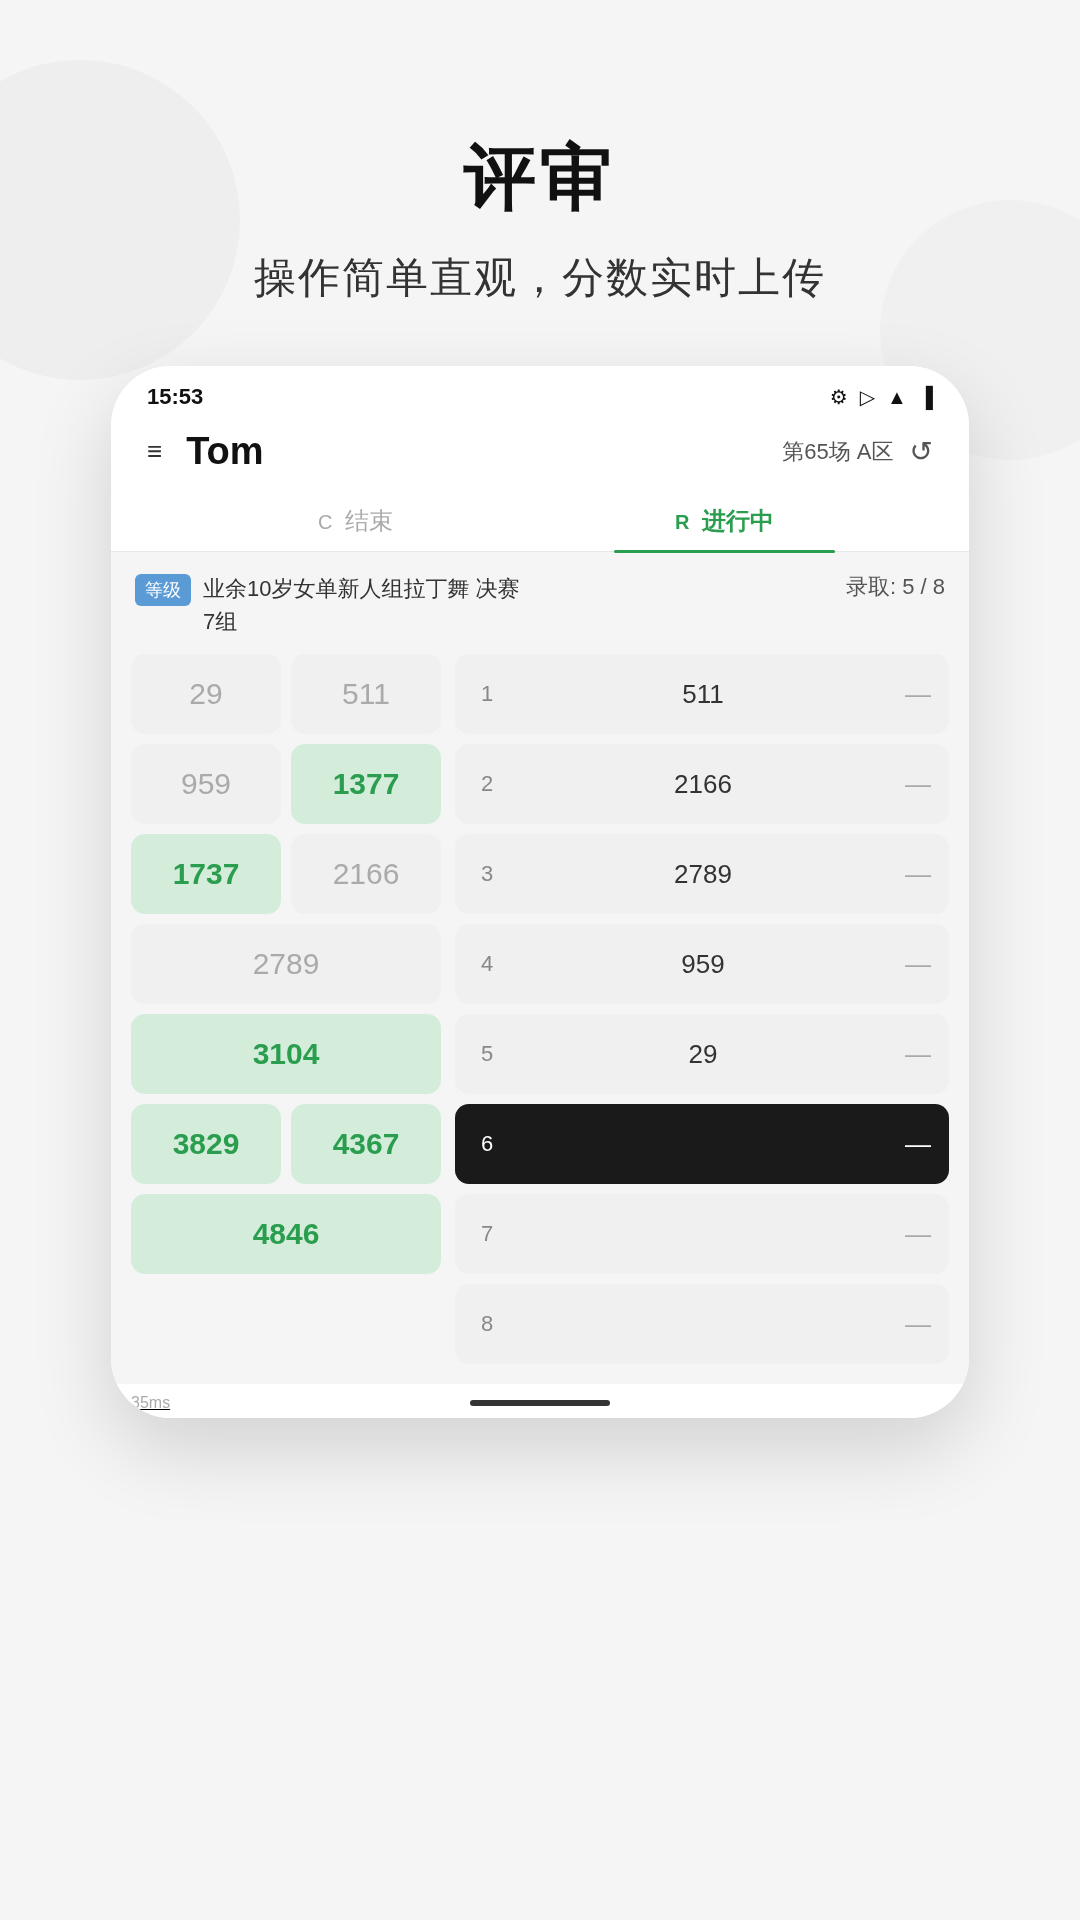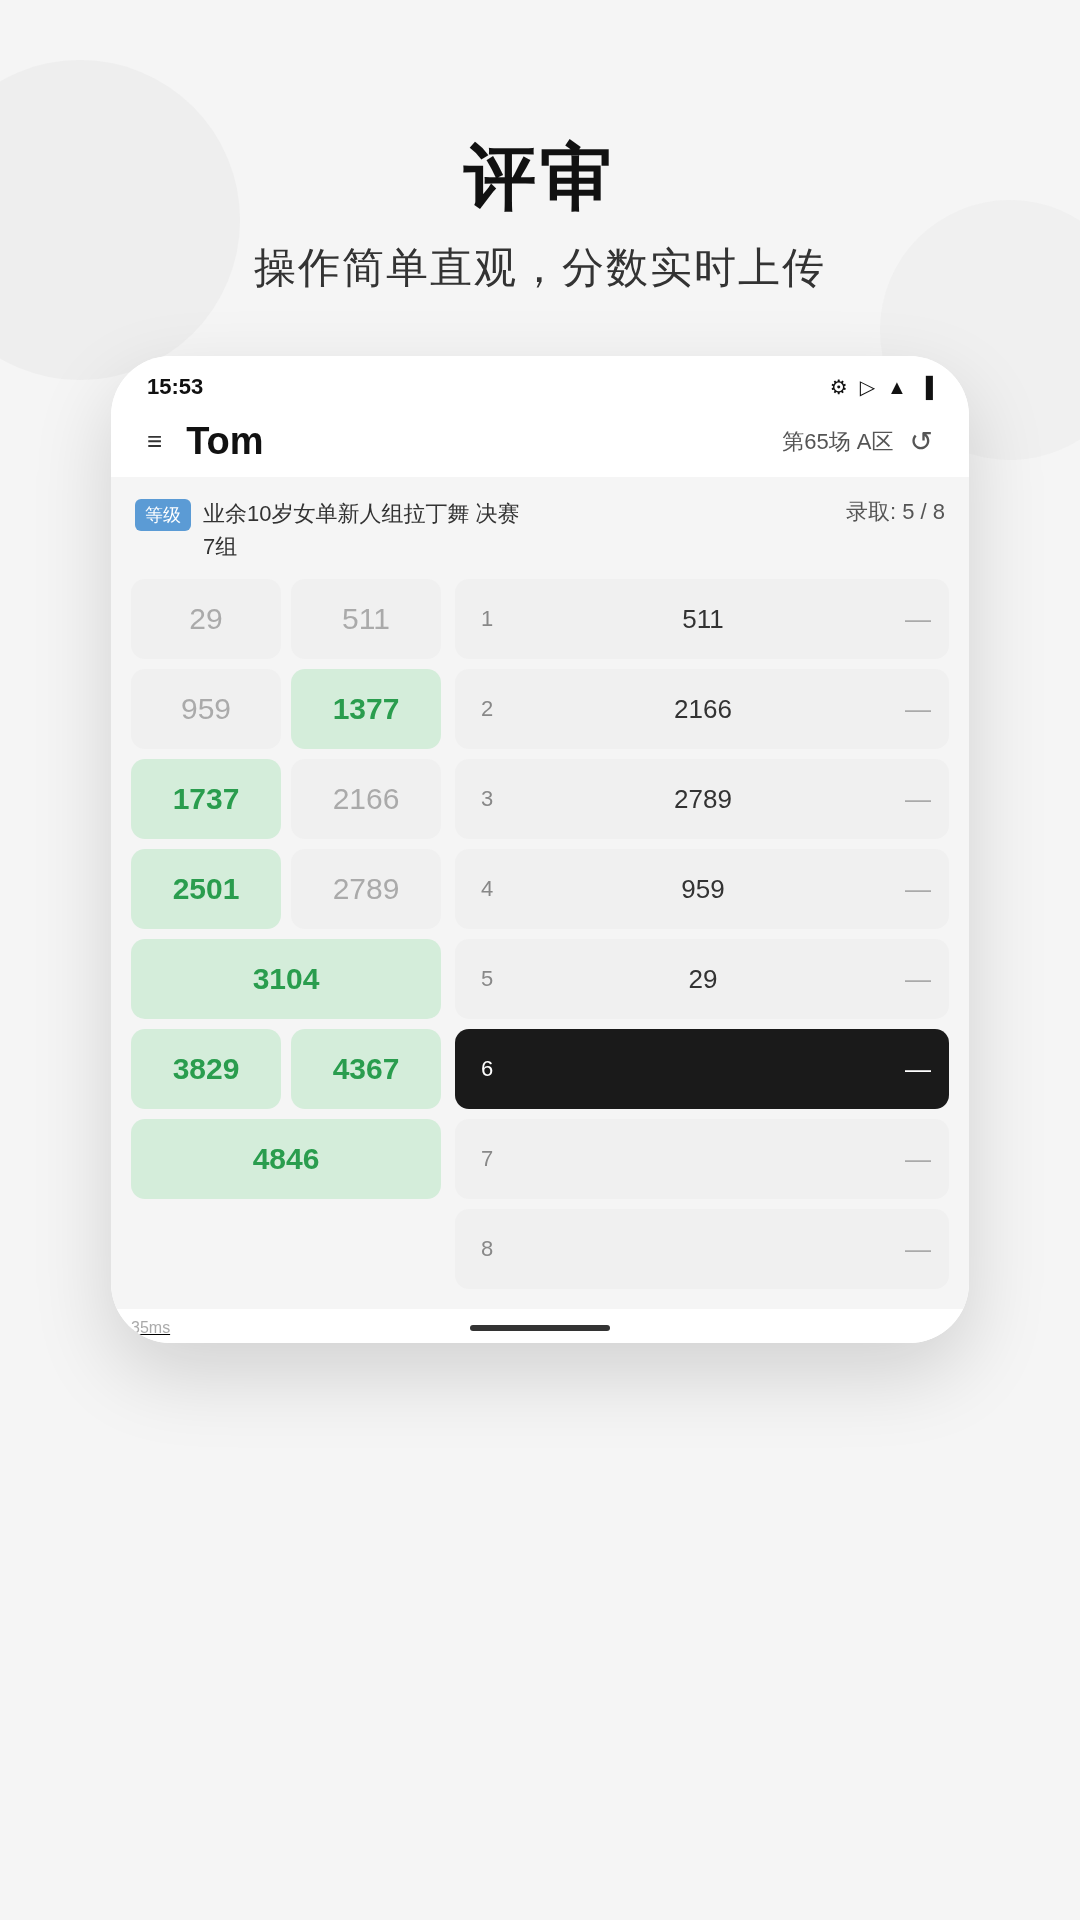--- a/index.html
+++ b/index.html
@@ -44,21 +44,21 @@
     }
     .page-title {
       font-size: 72px;
       font-weight: 700;
       color: #111;
       letter-spacing: 4px;
     }
     .page-subtitle {
       font-size: 42px;
       color: #333;
-      margin-top: 14px;
+      margin-top: 24px;
       letter-spacing: 2px;
     }
 
     
     .phone-mockup {
       margin-top: 60px;
       width: 858px;
       background: #ffffff;
       border-radius: 60px;
       box-shadow: 0 30px 80px rgba(0,0,0,0.15);
@@ -308,20 +308,30 @@
     <div class="app-header-left">
       <span class="hamburger-icon">≡</span>
       <span class="app-title">Tom</span>
     </div>
     <div class="app-header-right">
       <span class="venue-info">第65场  A区</span>
       <span class="refresh-icon">↺</span>
     </div>
   </div>
 
+  <div class="tabs-bar">
+    <div class="tab">
+      <span class="tab-prefix">C</span>
+      <span>结束</span>
+    </div>
+    <div class="tab active">
+      <span class="tab-prefix" style="color:#2a9d4e;">R</span>
+      <span>进行中</span>
+    </div>
+  </div>
 
   <div class="content-area">
 
     <div class="competition-header">
       <div class="competition-left">
         <span class="grade-badge">等级</span>
         <div class="competition-name">业余10岁女单新人组拉丁舞 决赛<br>7组</div>
       </div>
       <div class="admission-info">录取: 5 / 8</div>
     </div>
@@ -339,21 +349,20 @@
           <div class="num-cell">959</div>
           <div class="num-cell green">1377</div>
         </div>
 
         <div class="num-row">
           <div class="num-cell green">1737</div>
           <div class="num-cell">2166</div>
         </div>
 
         <div class="num-row">
-          <div class="num-cell green">2501</div>
           <div class="num-cell">2789</div>
         </div>
 
         <div class="num-row">
           <div class="num-cell green">3104</div>
         </div>
 
         <div class="num-row">
           <div class="num-cell green">3829</div>
           <div class="num-cell green">4367</div>

